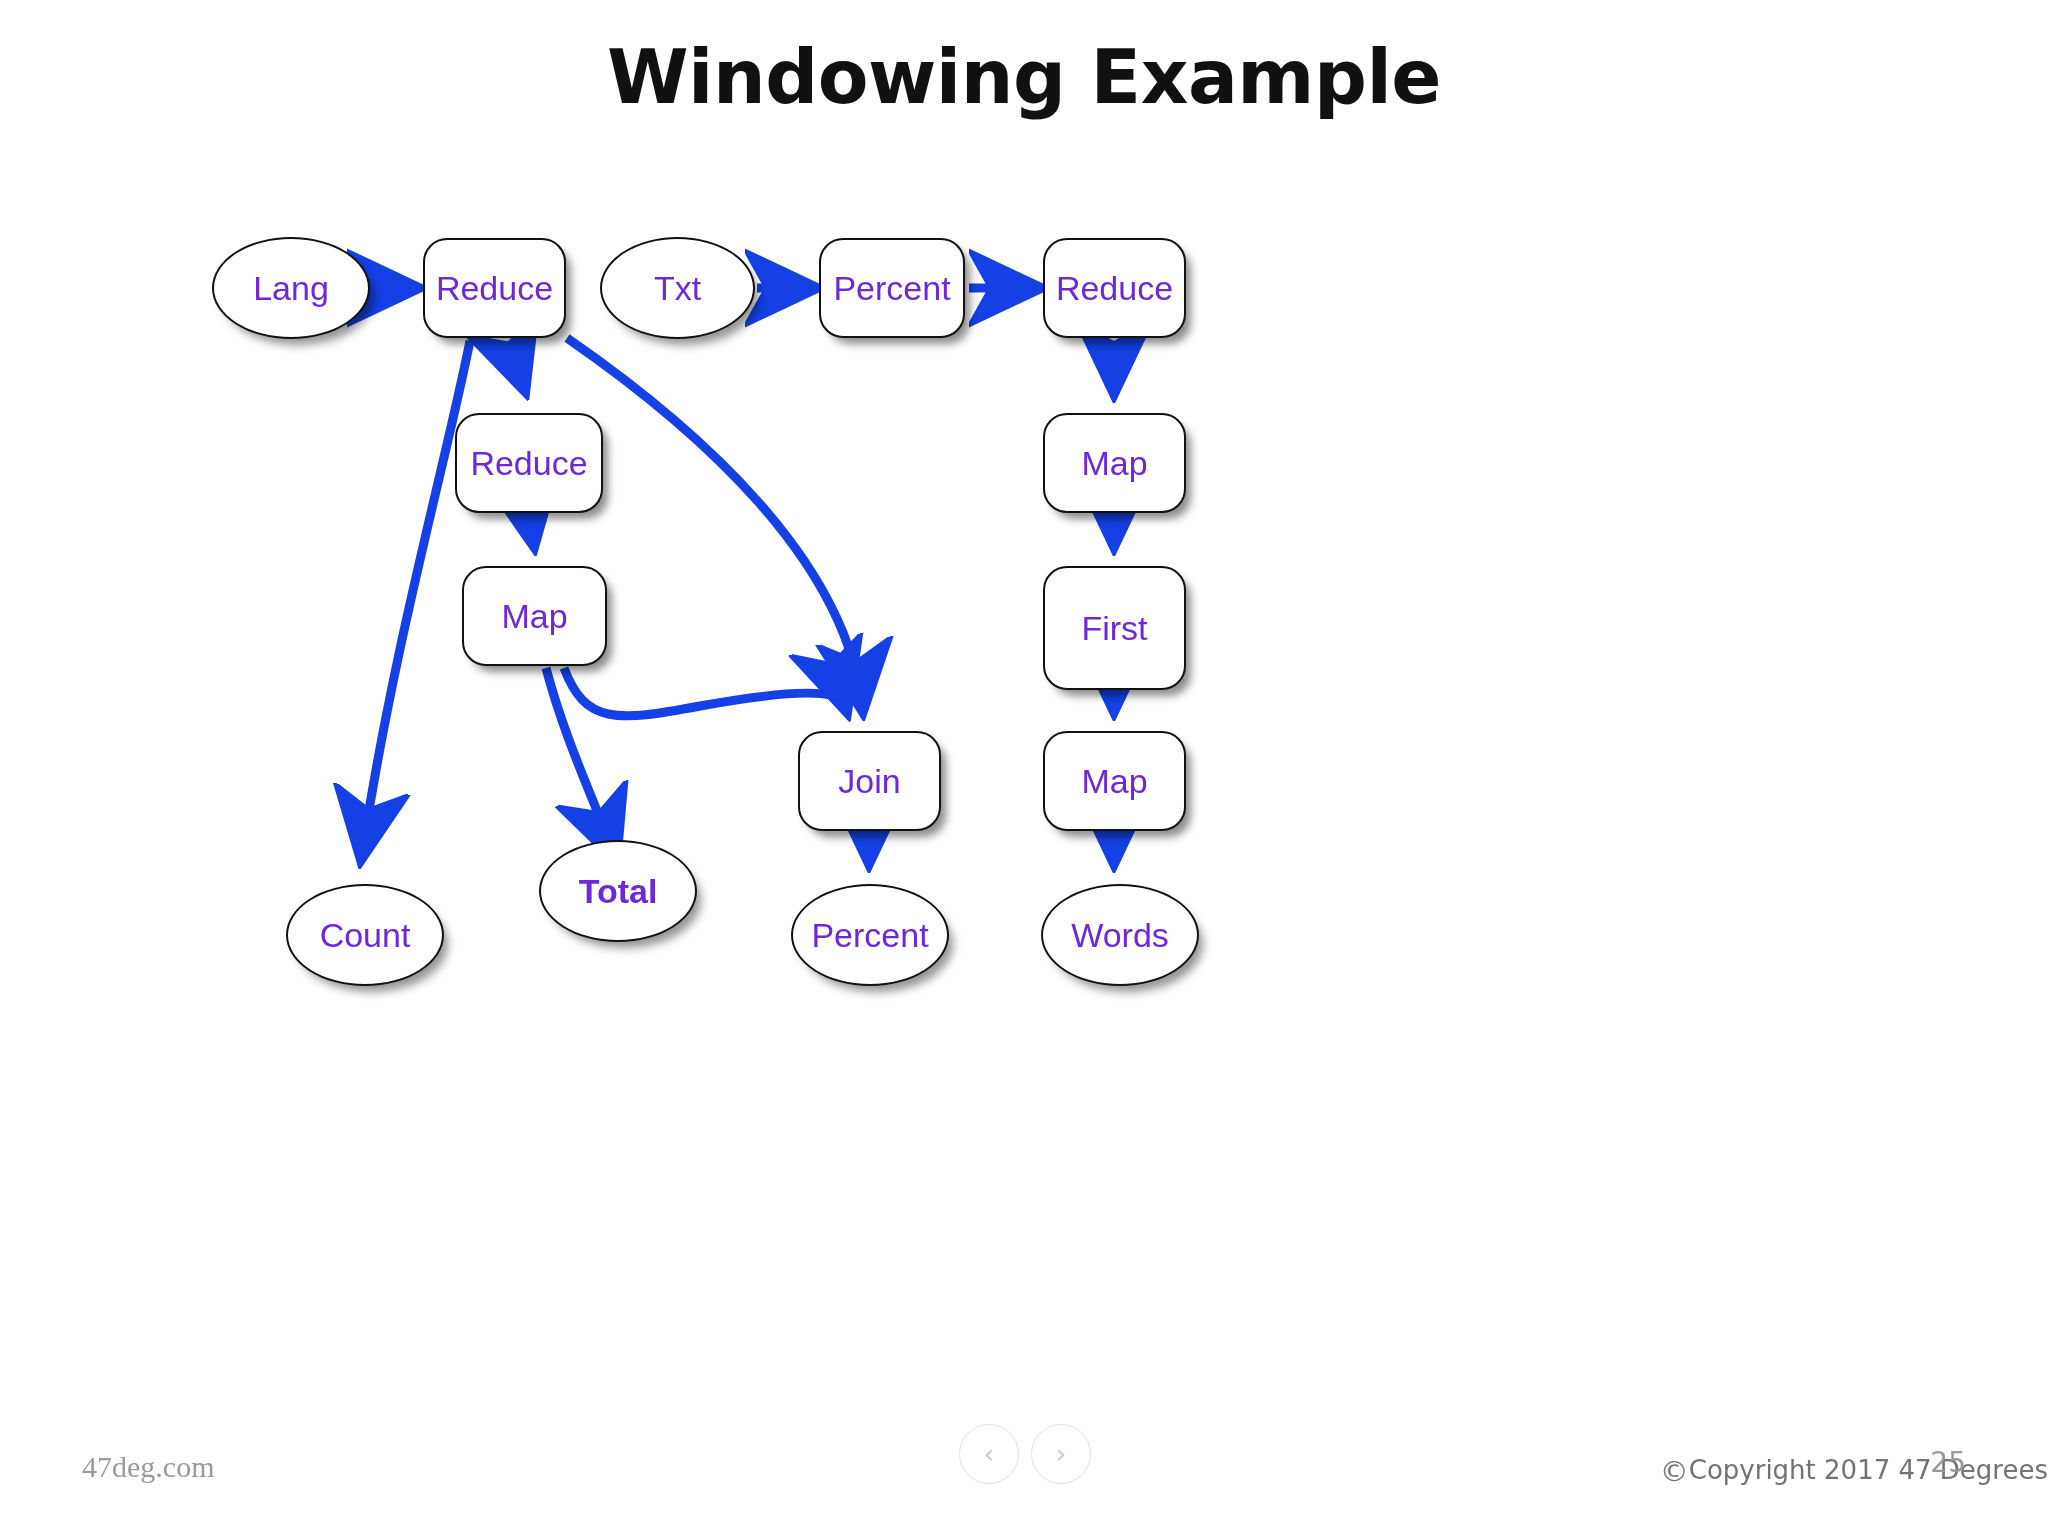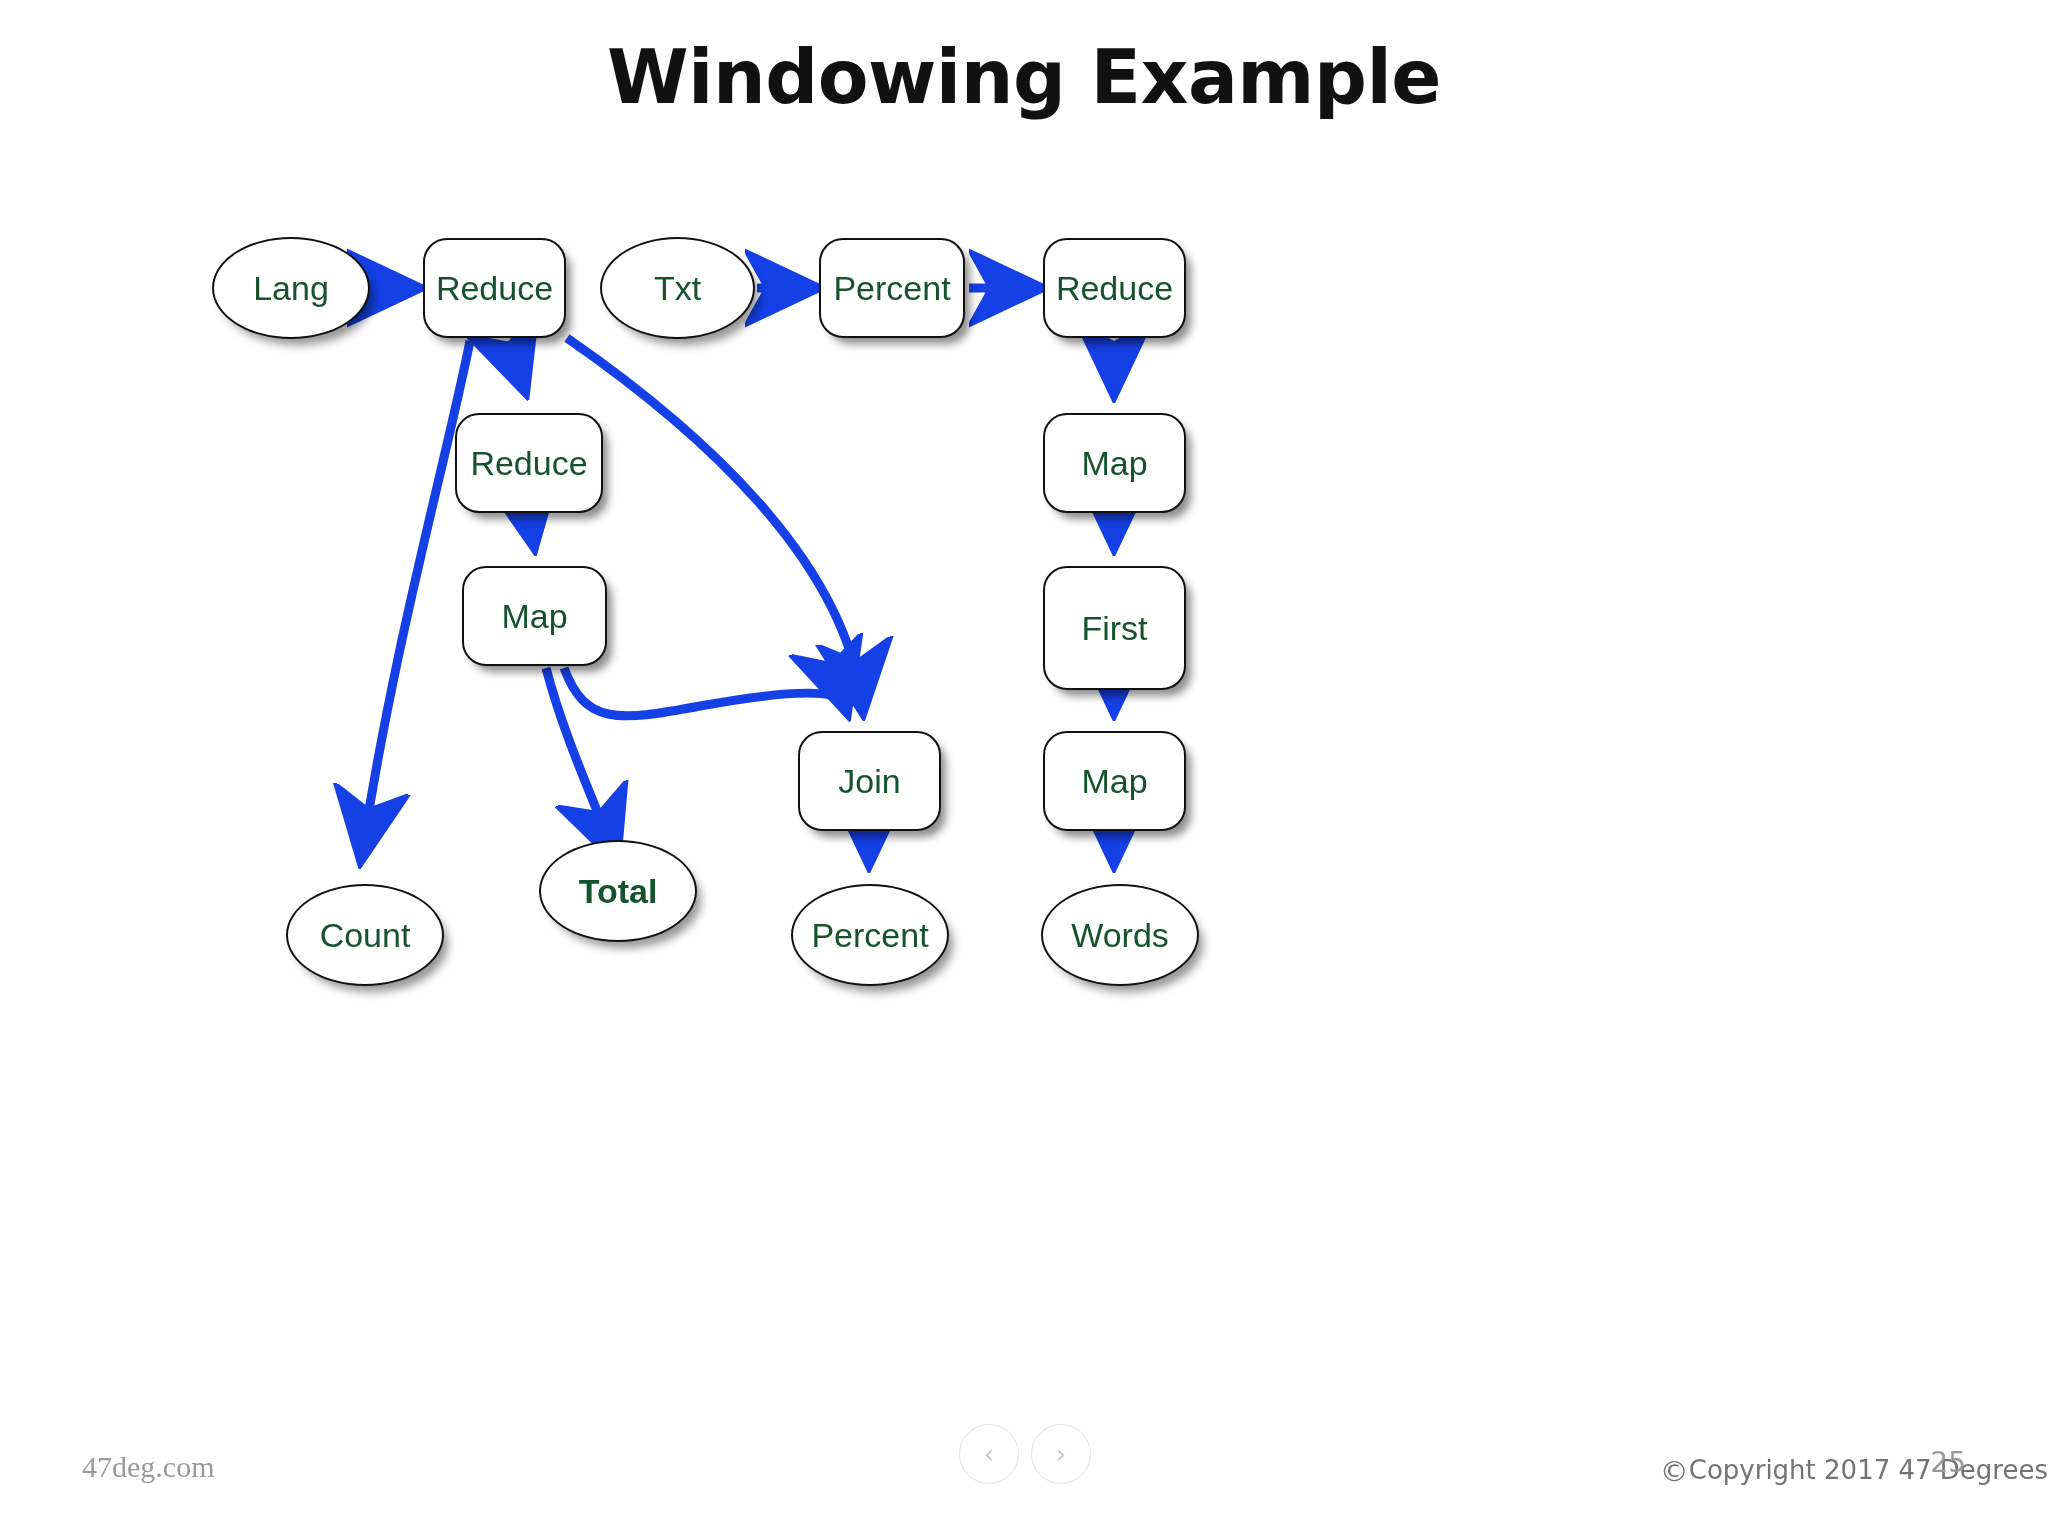--- a/index.html
+++ b/index.html
@@ -59,21 +59,21 @@
   .node {
     position: absolute;
     box-sizing: border-box;
     background: #ffffff;
     border: 2.5px solid #111111;
     display: flex;
     align-items: center;
     justify-content: center;
     font-family: "Liberation Sans", sans-serif;
     font-size: 34px;
-    color: #14532d;
+    color: #6d28d9;
     z-index: 5;
   }
   .node.box {
     border-radius: 24px;
     box-shadow: 7px 8px 9px -2px rgba(0,0,0,0.45);
   }
   .node.ellipse {
     border-radius: 50%;
     box-shadow: 7px 9px 10px -3px rgba(0,0,0,0.42);
   }

